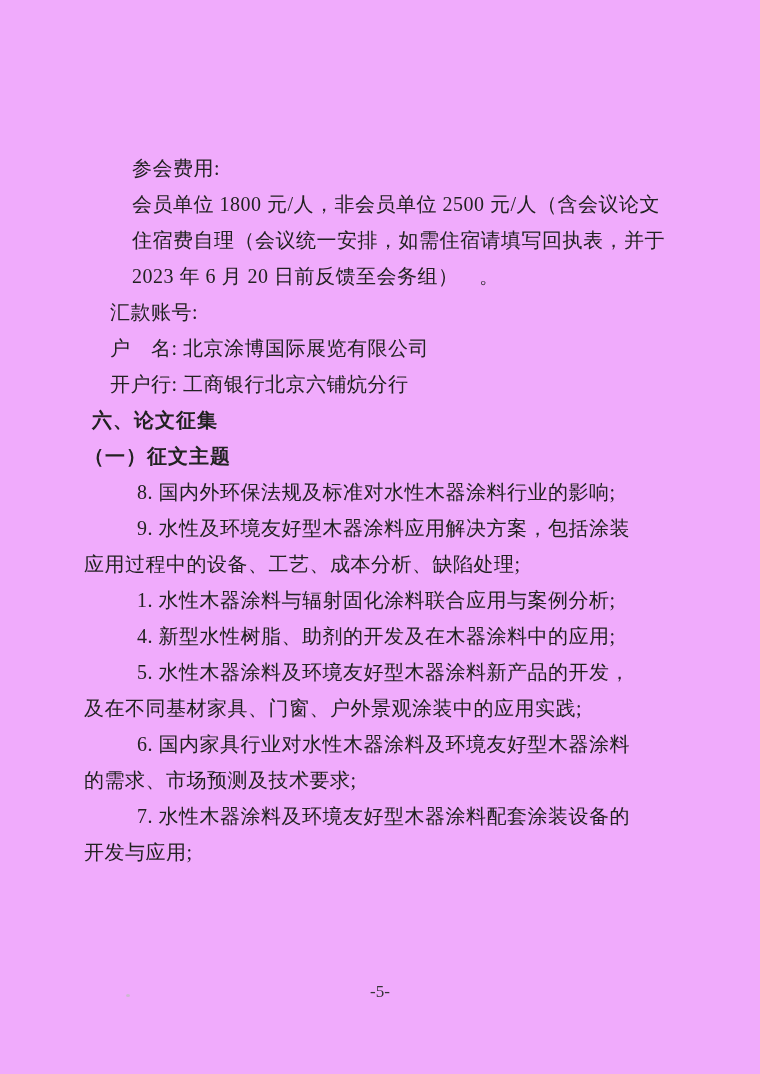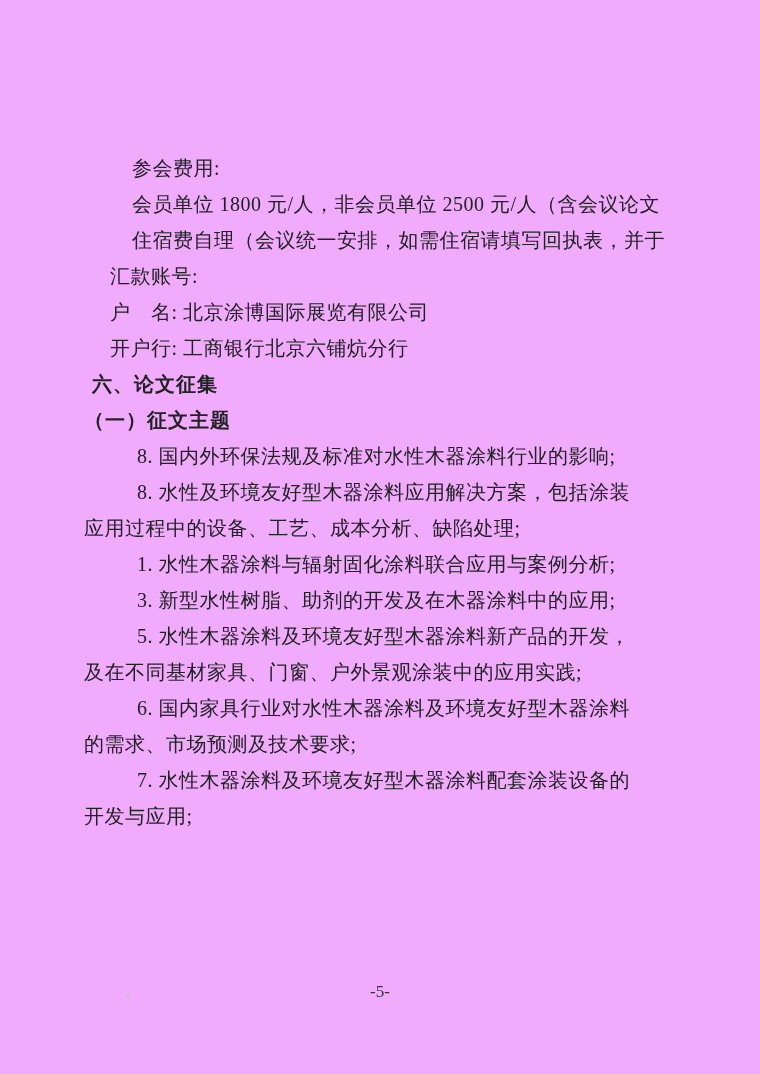--- a/index.html
+++ b/index.html
@@ -59,30 +59,31 @@
   }
 </style>
 </head>
 <body>
 
 <div class="page">
   <div class="doc-body">
       <div class="line indent-para">参会费用:</div>
       <div class="line indent-para">会员单位 1800 元/人，非会员单位 2500 元/人（含会议论文</div>
       <div class="line indent-para">住宿费自理（会议统一安排，如需住宿请填写回执表，并于</div>
+      <div class="line indent-para">2023 年 6 月 20 日前反馈至会务组）　。</div>
       <div class="line indent-half">汇款账号:</div>
       <div class="line indent-half">户　名: 北京涂博国际展览有限公司</div>
       <div class="line indent-half">开户行: 工商银行北京六铺炕分行</div>
       <div class="line indent-heading bold">六、论文征集</div>
       <div class="line indent-none bold">（一）征文主题</div>
       <div class="line indent-item">8. 国内外环保法规及标准对水性木器涂料行业的影响;</div>
-      <div class="line indent-item">8. 水性及环境友好型木器涂料应用解决方案，包括涂装</div>
+      <div class="line indent-item">9. 水性及环境友好型木器涂料应用解决方案，包括涂装</div>
       <div class="line indent-none">应用过程中的设备、工艺、成本分析、缺陷处理;</div>
       <div class="line indent-item">1. 水性木器涂料与辐射固化涂料联合应用与案例分析;</div>
-      <div class="line indent-item">3. 新型水性树脂、助剂的开发及在木器涂料中的应用;</div>
+      <div class="line indent-item">4. 新型水性树脂、助剂的开发及在木器涂料中的应用;</div>
       <div class="line indent-item">5. 水性木器涂料及环境友好型木器涂料新产品的开发，</div>
       <div class="line indent-none">及在不同基材家具、门窗、户外景观涂装中的应用实践;</div>
       <div class="line indent-item">6. 国内家具行业对水性木器涂料及环境友好型木器涂料</div>
       <div class="line indent-none">的需求、市场预测及技术要求;</div>
       <div class="line indent-item">7. 水性木器涂料及环境友好型木器涂料配套涂装设备的</div>
       <div class="line indent-none">开发与应用;</div>
     </div>
   <div class="speck"></div>
   <div class="footer">
     <span>-5-</span>

